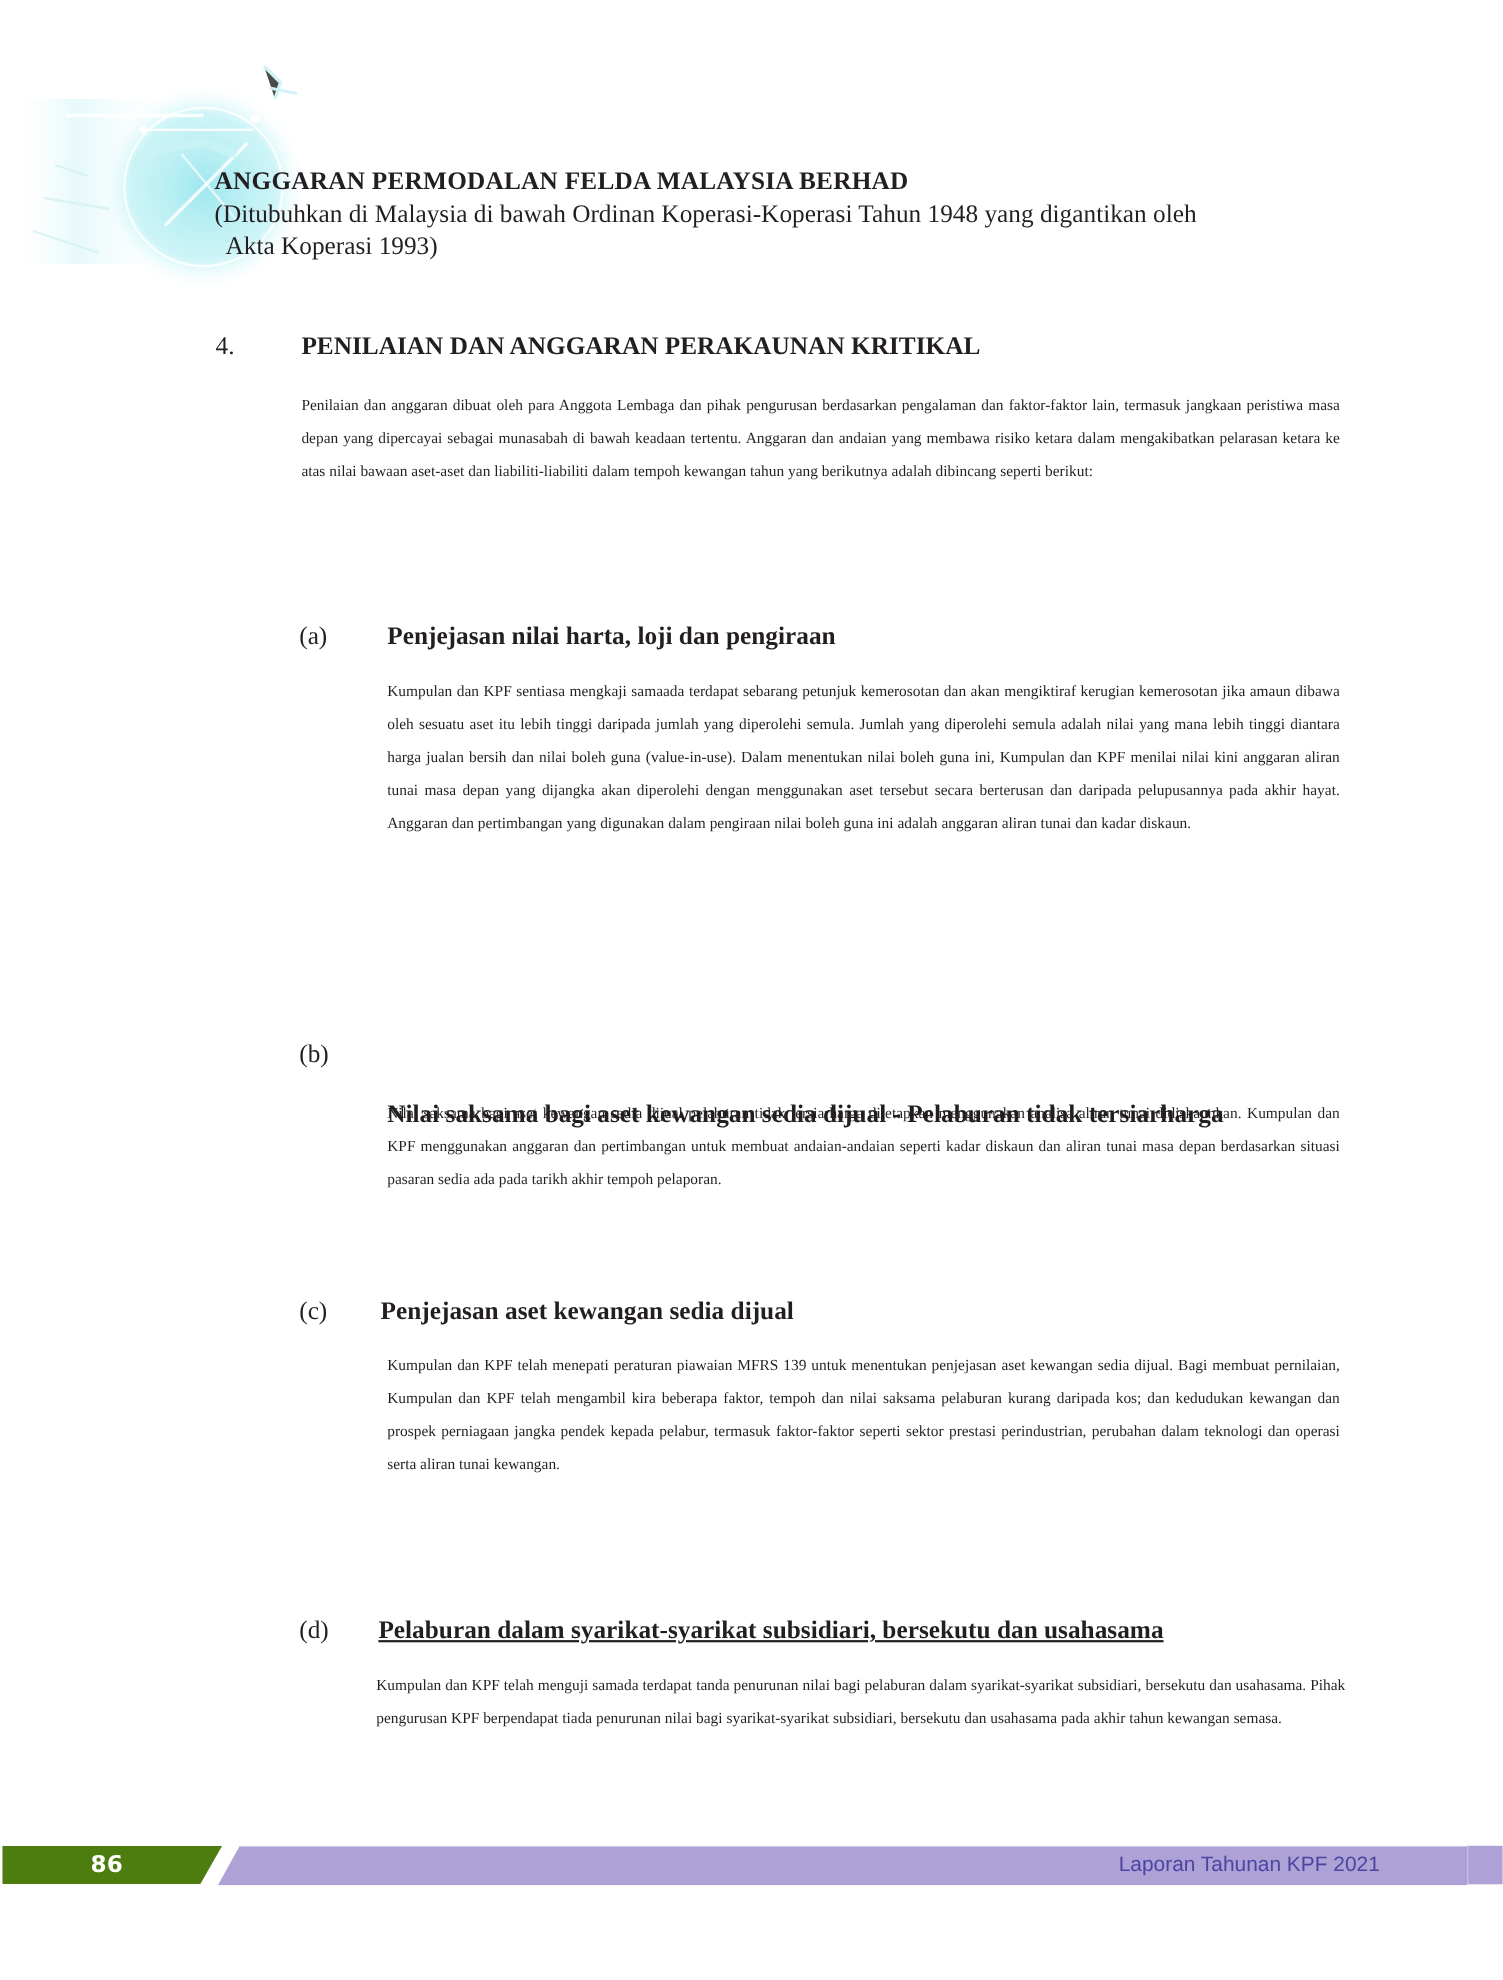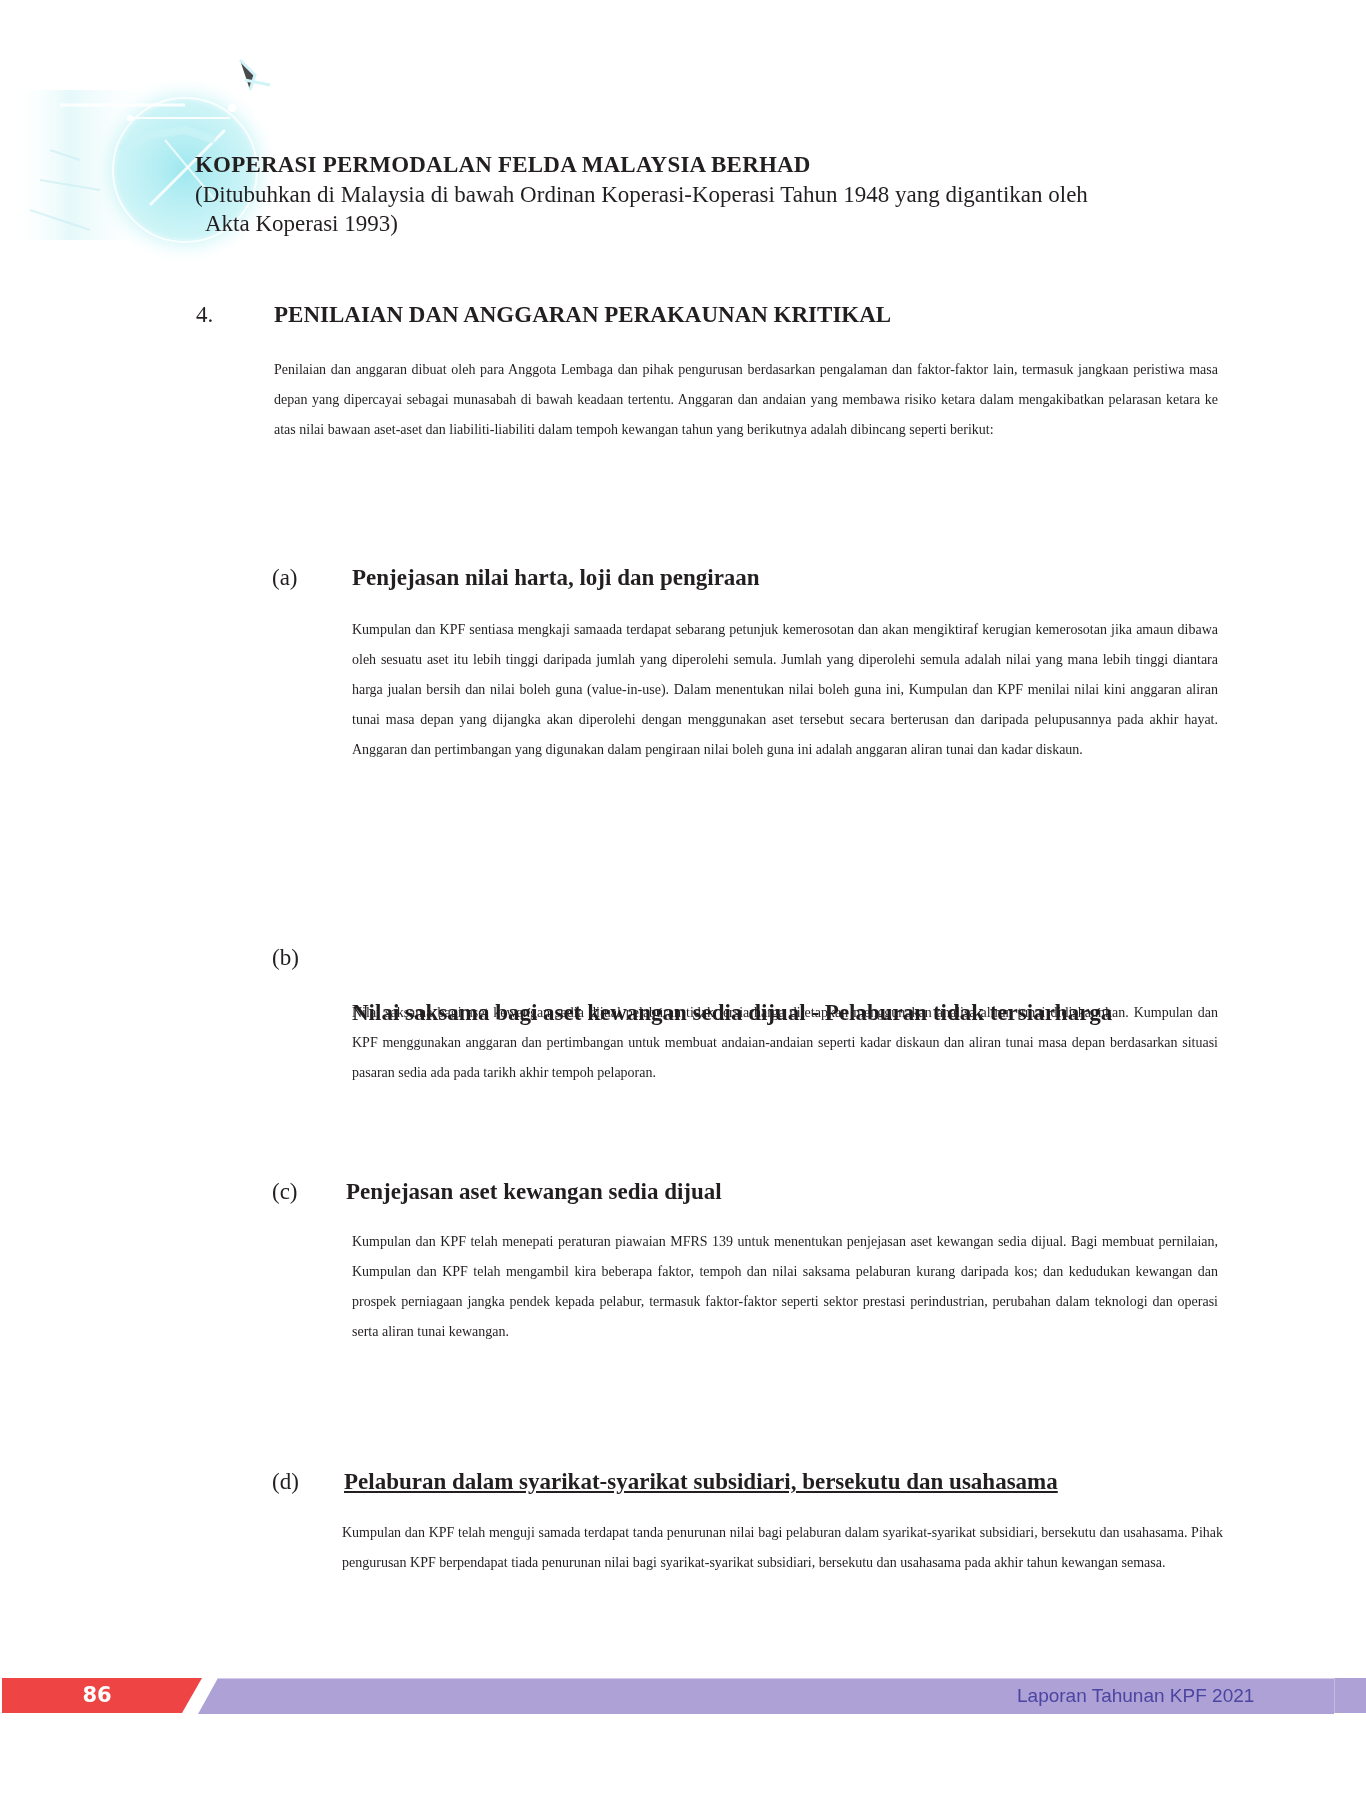--- a/index.html
+++ b/index.html
@@ -40,21 +40,21 @@
   .footer-light {
     position: absolute; left: 198px; top: 0; width: 1136px; height: 35px; background: #ada1d6;
     clip-path: polygon(20px 0, 100% 0, 100% 100%, 0 100%);
     border-top: 1px solid #d3ccec;
   }
   .footer-light-end {
     position: absolute; left: 1334px; top: 0; width: 32px; height: 35px; background: #ada1d6;
     border-left: 1px solid #c4bbe3;
   }
   .footer-dark {
-    position: absolute; left: 2px; top: 0; width: 200px; height: 35px; background: #ef4444;
+    position: absolute; left: 2px; top: 0; width: 200px; height: 35px; background: #4d7c0f;
     clip-path: polygon(0 0, 100% 0, 180px 100%, 0 100%);
   }
   .page-num {
     position: absolute; left: 0; top: 0; width: 190px; height: 35px; line-height: 35px;
     text-align: center; color: #ffffff; font-weight: bold; font-size: 21px;
     font-family: "DejaVu Sans", "Liberation Sans", sans-serif;
   }
   .report-title {
     position: absolute; left: 1017px; top: 0; height: 35px; line-height: 35px;
     color: #4b45a1; font-size: 19px;
@@ -85,21 +85,21 @@
   <circle cx="130" cy="88" r="3" fill="#ffffff"></circle>
   <circle cx="232" cy="78" r="4" fill="#ffffff"></circle>
   <line x1="150" y1="175" x2="225" y2="100" stroke="#ffffff" stroke-width="3" opacity="0.85"></line>
   <line x1="165" y1="110" x2="215" y2="170" stroke="#ffffff" stroke-width="2" opacity="0.7"></line>
   <path d="M120 120 L150 105 L185 100 L215 110" fill="none" stroke="#c9f3f6" stroke-width="8" opacity="0.8"></path>
   <path d="M40 150 L100 160 M30 180 L90 200 M50 120 L80 130" stroke="#cdeff3" stroke-width="2" opacity="0.7"></path>
   <path d="M240 30 L255 45 L250 60 M245 50 L270 55" stroke="#bfeff4" stroke-width="3" opacity="0.7"></path>
 </svg>
 
 <div class="org">
-  <div class="org-name">KOPERASI PERMODALAN FELDA MALAYSIA BERHAD</div>
+  <div class="org-name">ANGGARAN PERMODALAN FELDA MALAYSIA BERHAD</div>
   <div class="org-note">
     <span>(Ditubuhkan di Malaysia di bawah Ordinan Koperasi-Koperasi Tahun 1948 yang digantikan oleh</span>
     <span class="l2">Akta Koperasi 1993)</span>
   </div>
 </div>
 
 <div class="sec-head">
   <span class="sec-num">4.</span>
   <span class="sec-title">PENILAIAN DAN ANGGARAN PERAKAUNAN KRITIKAL</span>
 </div>

